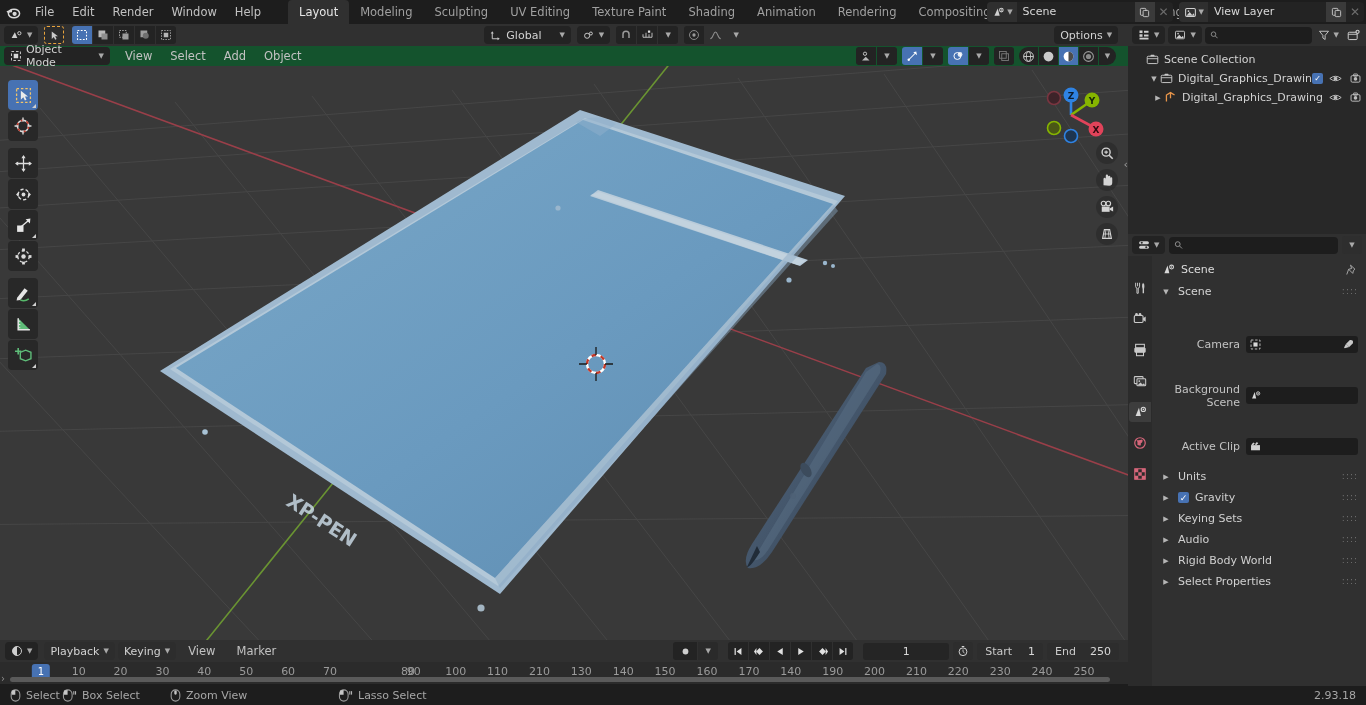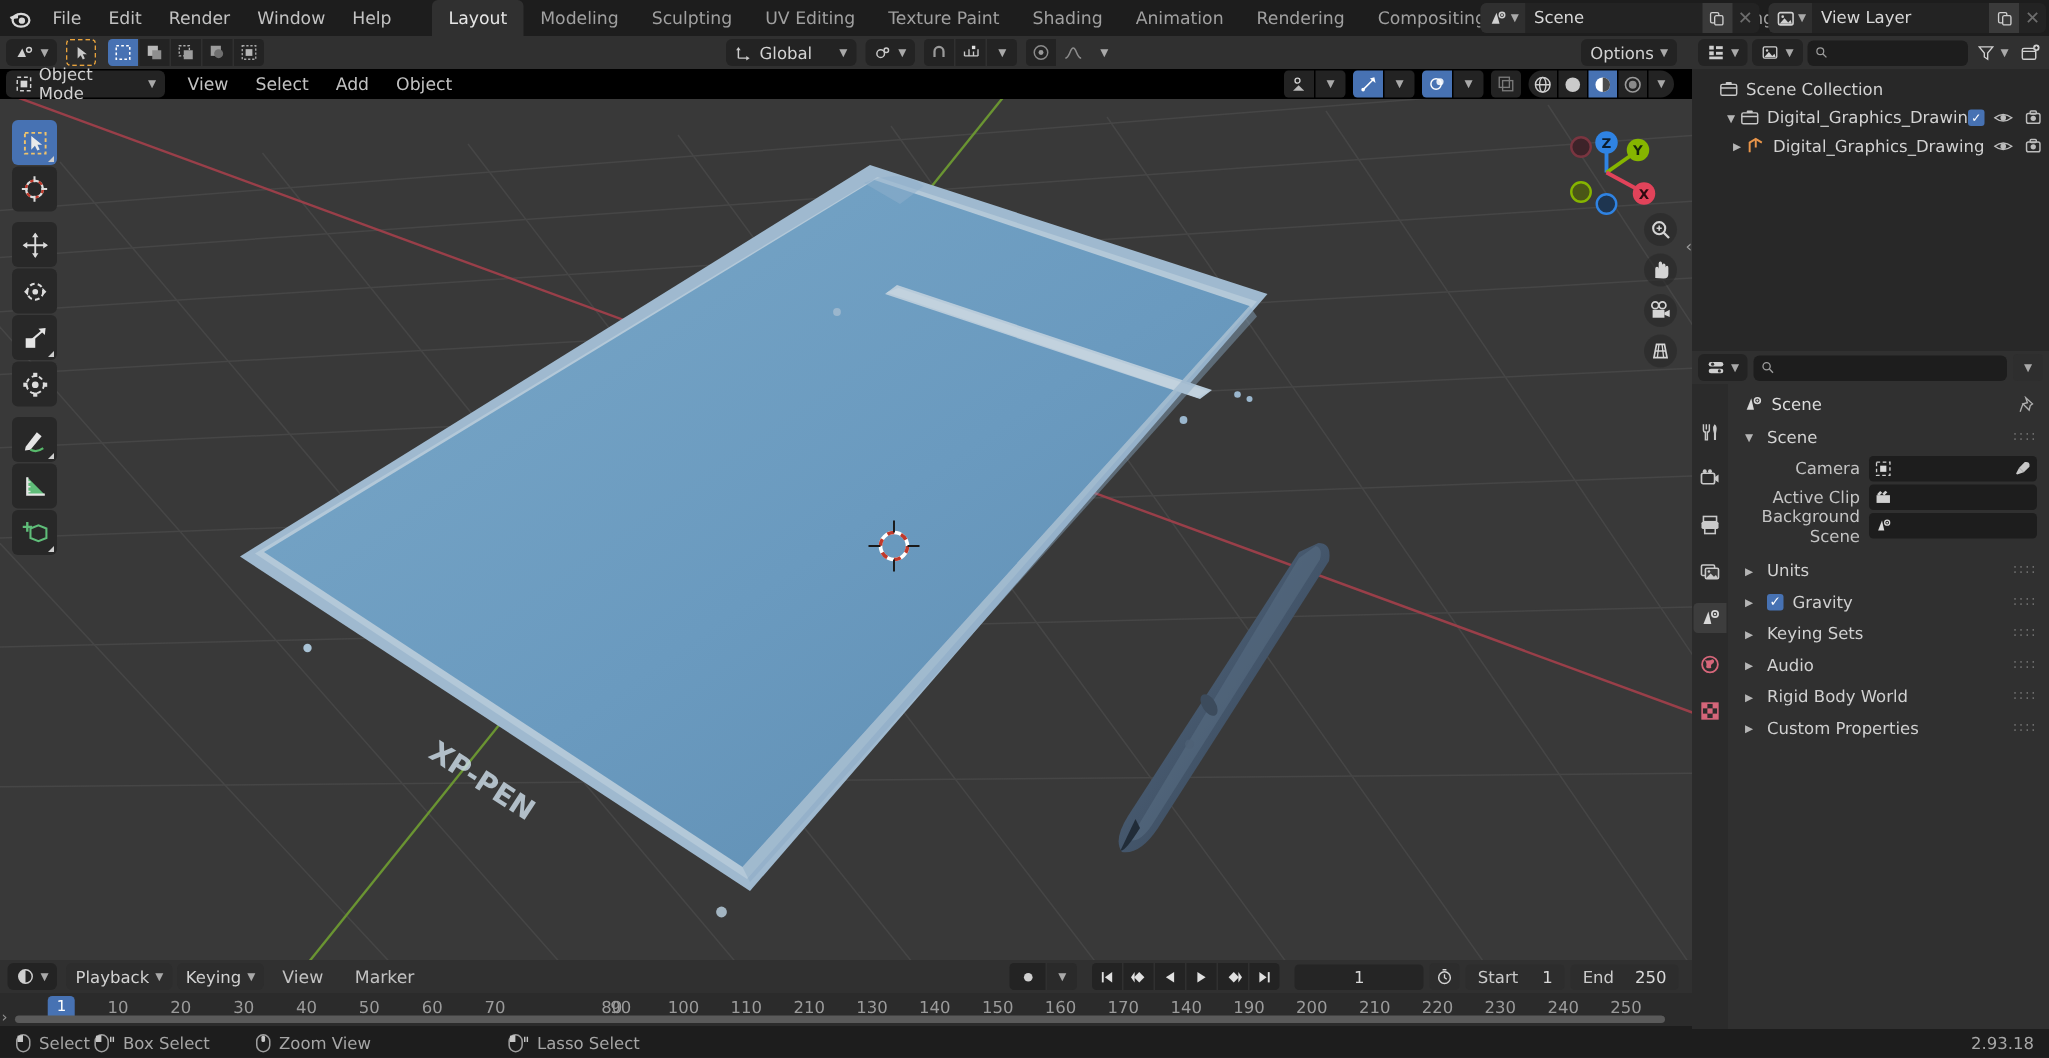--- a/index.html
+++ b/index.html
@@ -23,21 +23,21 @@
       height:20px; padding:0 4px 0 5px; }
   .idname { background:#232323; height:20px; line-height:20px; padding:0 6px; width:118px;
       font-size:11px; color:#d8d8d8; }
   .idcopy { width:20px; height:20px; background:#3a3a3a; display:flex; align-items:center; justify-content:center; }
   .idx { width:18px; height:20px; display:flex; align-items:center; justify-content:center; color:#6d6d6d; font-size:12px; }
 
   
   .vp-header { position:absolute; left:0; top:24px; width:1128px; height:22px;
      background:#303030; display:flex; align-items:center; padding:0 4px; }
   .vp-header2 { position:absolute; left:0; top:46px; width:1128px; height:20px;
-     background:#000000; display:flex; align-items:center; padding:0 4px; }
+     background:#14532d; display:flex; align-items:center; padding:0 4px; }
   .hbtn { background:#232323; border-radius:4px; height:18px; display:flex; align-items:center;
      padding:0 6px; gap:4px; color:#d2d2d2; font-size:11px; }
   .hgroup { display:flex; gap:1px; align-items:center; }
   .sq { width:20px; height:18px; background:#232323; display:flex; align-items:center; justify-content:center; }
   .sq.sel { background:#4772b3; }
   .chev { font-size:7px; color:#a9a9a9; }
 
   
   .viewport { position:absolute; left:0; top:66px; width:1128px; height:574px;
      background:#393939; overflow:hidden; }
@@ -84,21 +84,21 @@
   .pr-search { flex:1; height:17px; background:#1d1d1d; border-radius:4px; display:flex;
      align-items:center; padding:0 5px; gap:4px; }
   .pr-tabs { position:absolute; left:0; top:22px; width:24px; bottom:0; background:#2b2b2b;
      display:flex; flex-direction:column; align-items:center; padding-top:22px; gap:11px; }
   .pr-tab { width:22px; height:20px; display:flex; align-items:center; justify-content:center; border-radius:3px 0 0 3px; }
   .pr-tab.active { background:#3d3d3d; }
   .pr-body { position:absolute; left:24px; top:22px; right:0; bottom:0; background:#303030; padding:4px 0 0 0; }
   .pr-breadcrumb { display:flex; align-items:center; gap:6px; padding:3px 8px 6px 10px; font-size:11px; color:#dcdcdc; }
   .panel-head { display:flex; align-items:center; gap:6px; padding:3px 8px 3px 8px; font-size:11px; color:#d4d4d4; }
   .grip { margin-left:auto; color:#6f6f6f; font-size:9px; letter-spacing:1px; line-height:5px; }
-  .prow { display:flex; align-items:center; gap:6px; padding:2px 8px 2px 0; height:19px; }
+  .prow { display:flex; align-items:center; gap:6px; padding:2px 8px 2px 0; height:19px;margin-top:32px; }
   .prow .plabel { width:88px; text-align:right; font-size:11px; color:#c3c3c3; }
   .pfield { flex:1; height:17px; background:#1d1d1d; border-radius:3px; display:flex;
      align-items:center; padding:0 4px; gap:4px; }
   .collapsed-row { display:flex; align-items:center; gap:6px; padding:0 8px; height:21px; font-size:11px; color:#d0d0d0; }
   .cbx { width:11px; height:11px; background:#4772b3; border-radius:2px; display:flex;
      align-items:center; justify-content:center; color:#fff; font-size:9px; }
 
   
   .statusbar { position:absolute; left:0; bottom:0; width:1366px; height:19px; background:#1d1d1d;
      display:flex; align-items:center; font-size:11px; color:#a6a6a6; }
@@ -924,44 +924,44 @@
               <span style="flex: 1 1 0%; font-size: 11px; color: rgb(208, 208, 208);"></span>
               <span style="display: flex; align-items: center;">
                 <svg width="11" height="11" viewBox="0 0 16 16">
                   <path d="M10 1.5 Q12.5 1 13.8 2.3 Q15 3.5 14.5 6 L9 11.5 L4.5 7 Z" fill="#c8c8c8"></path>
                   <path d="M4.5 7 L1.5 12.5 L2.5 13.5 L9 11.5" fill="#c8c8c8"></path>
                 </svg>
               </span>
             </div>
           </div>
           <div class="prow">
-            <div class="plabel">Active Clip</div>
-            <div class="pfield">
-              <span style="display: flex; align-items: center;">
-                <svg width="11" height="11" viewBox="0 0 16 16">
-                  <rect x="1.5" y="6" width="13" height="7.5" fill="#d0d0d0"></rect>
-                  <path d="M2 5 L5 2 L7 3.6 L4 6.5 Z M7 4.6 L10 1.6 L12 3.2 L9 6.2 Z" fill="#d0d0d0"></path>
-                </svg>
-              </span>
-              <span style="flex: 1 1 0%; font-size: 11px; color: rgb(208, 208, 208);"></span>
-            </div>
-          </div>
-          <div class="prow">
             <div class="plabel">Background Scene</div>
             <div class="pfield">
               <span style="display: flex; align-items: center;">
                 <svg width="11" height="11" viewBox="0 0 16 16">
                   <path d="M3 12.5 L6.8 3 L9 12.5 Z" fill="#d8d8d8"></path>
                   <circle cx="11.8" cy="5" r="2.4" fill="none" stroke="#d8d8d8" stroke-width="1.3"></circle>
                   <circle cx="11.8" cy="5" r="0.9" fill="#d8d8d8"></circle>
                 </svg>
               </span>
               <span style="flex: 1 1 0%; font-size: 11px; color: rgb(208, 208, 208);"></span>
             </div>
           </div>
+          <div class="prow">
+            <div class="plabel">Active Clip</div>
+            <div class="pfield">
+              <span style="display: flex; align-items: center;">
+                <svg width="11" height="11" viewBox="0 0 16 16">
+                  <rect x="1.5" y="6" width="13" height="7.5" fill="#d0d0d0"></rect>
+                  <path d="M2 5 L5 2 L7 3.6 L4 6.5 Z M7 4.6 L10 1.6 L12 3.2 L9 6.2 Z" fill="#d0d0d0"></path>
+                </svg>
+              </span>
+              <span style="flex: 1 1 0%; font-size: 11px; color: rgb(208, 208, 208);"></span>
+            </div>
+          </div>
         </div>
 
       <div id="pr-collapsed" style="padding-top:10px;">
           <div class="collapsed-row">
             <span class="tri">▶</span>
             <span>Units</span>
             <span class="grip">::::</span>
           </div>
           <div class="collapsed-row">
             <span class="tri">▶</span>
@@ -979,21 +979,21 @@
             <span>Audio</span>
             <span class="grip">::::</span>
           </div>
           <div class="collapsed-row">
             <span class="tri">▶</span>
             <span>Rigid Body World</span>
             <span class="grip">::::</span>
           </div>
           <div class="collapsed-row">
             <span class="tri">▶</span>
-            <span>Custom Properties</span>
+            <span>Select Properties</span>
             <span class="grip">::::</span>
           </div>
         </div>
     </div>
   </div>
 
   <div class="statusbar">
     <div id="status-items" style="display:flex;align-items:center;">
         <div class="st-item" style="position: absolute; left: 10px;">
           <span style="display: flex; align-items: center;">

